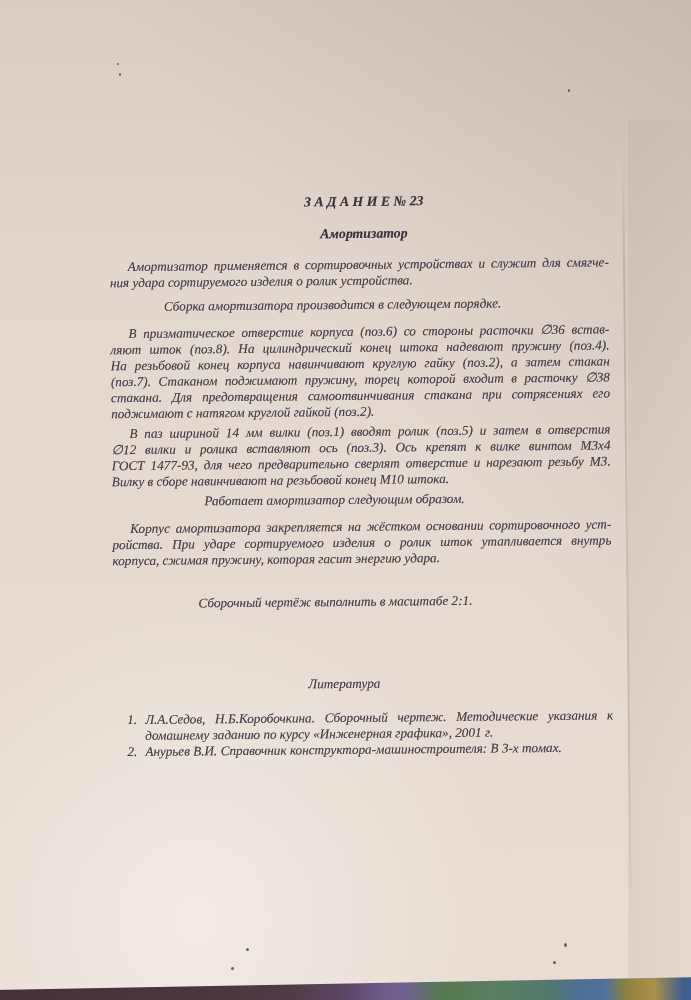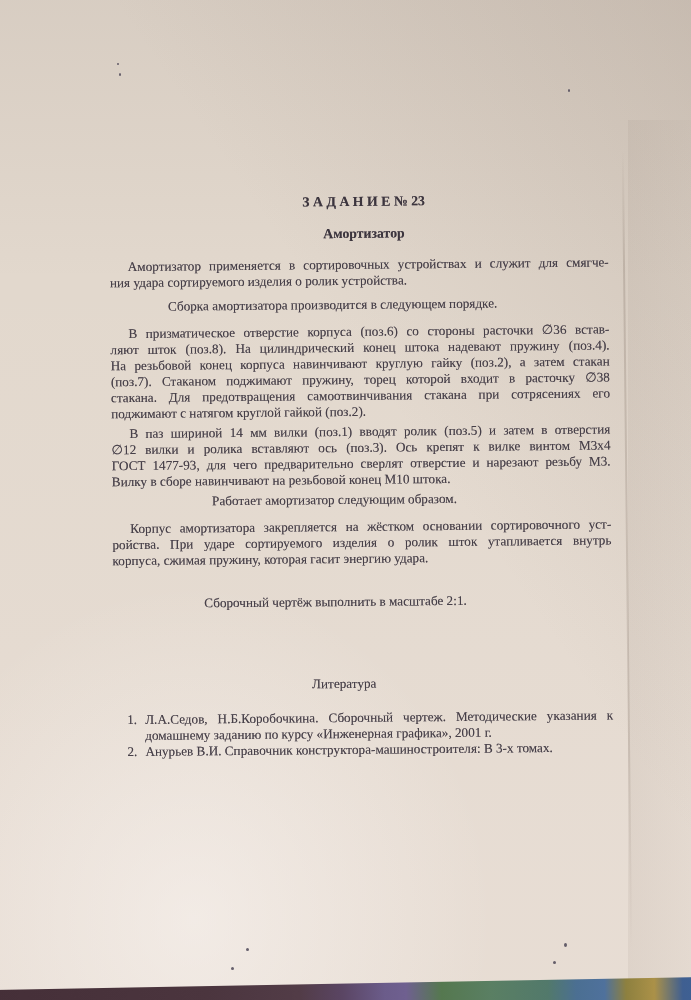--- a/index.html
+++ b/index.html
@@ -8,20 +8,21 @@
     font-family:"Liberation Serif","DejaVu Serif",serif;
     background:#b9b0a6;
   }
   .photo{
     position:absolute;left:0;top:0;width:691px;height:1000px;overflow:hidden;
     background:
       radial-gradient(62% 48% at 28% 92%, rgba(253,249,247,0.50), rgba(253,249,247,0) 70%),
       linear-gradient(to bottom left, rgba(146,130,118,0.24), rgba(146,130,118,0) 42%),
       linear-gradient(to bottom, rgba(125,110,100,0.10), rgba(125,110,100,0) 28%, rgba(244,233,228,0.28) 88%),
       #e2d8cd;
+    font-style: italic;
   }
   
   .crease{
     position:absolute;left:626px;top:150px;width:2px;height:800px;
     background:linear-gradient(to bottom, rgba(120,104,92,0) 0%, rgba(120,104,92,0.26) 15%, rgba(120,104,92,0.20) 75%, rgba(120,104,92,0) 100%);
     transform:rotate(-0.6deg);
   }
   .right-band{
     position:absolute;left:628px;top:120px;width:63px;height:868px;
     background:linear-gradient(90deg, rgba(140,124,112,0.10), rgba(140,124,112,0.03));

